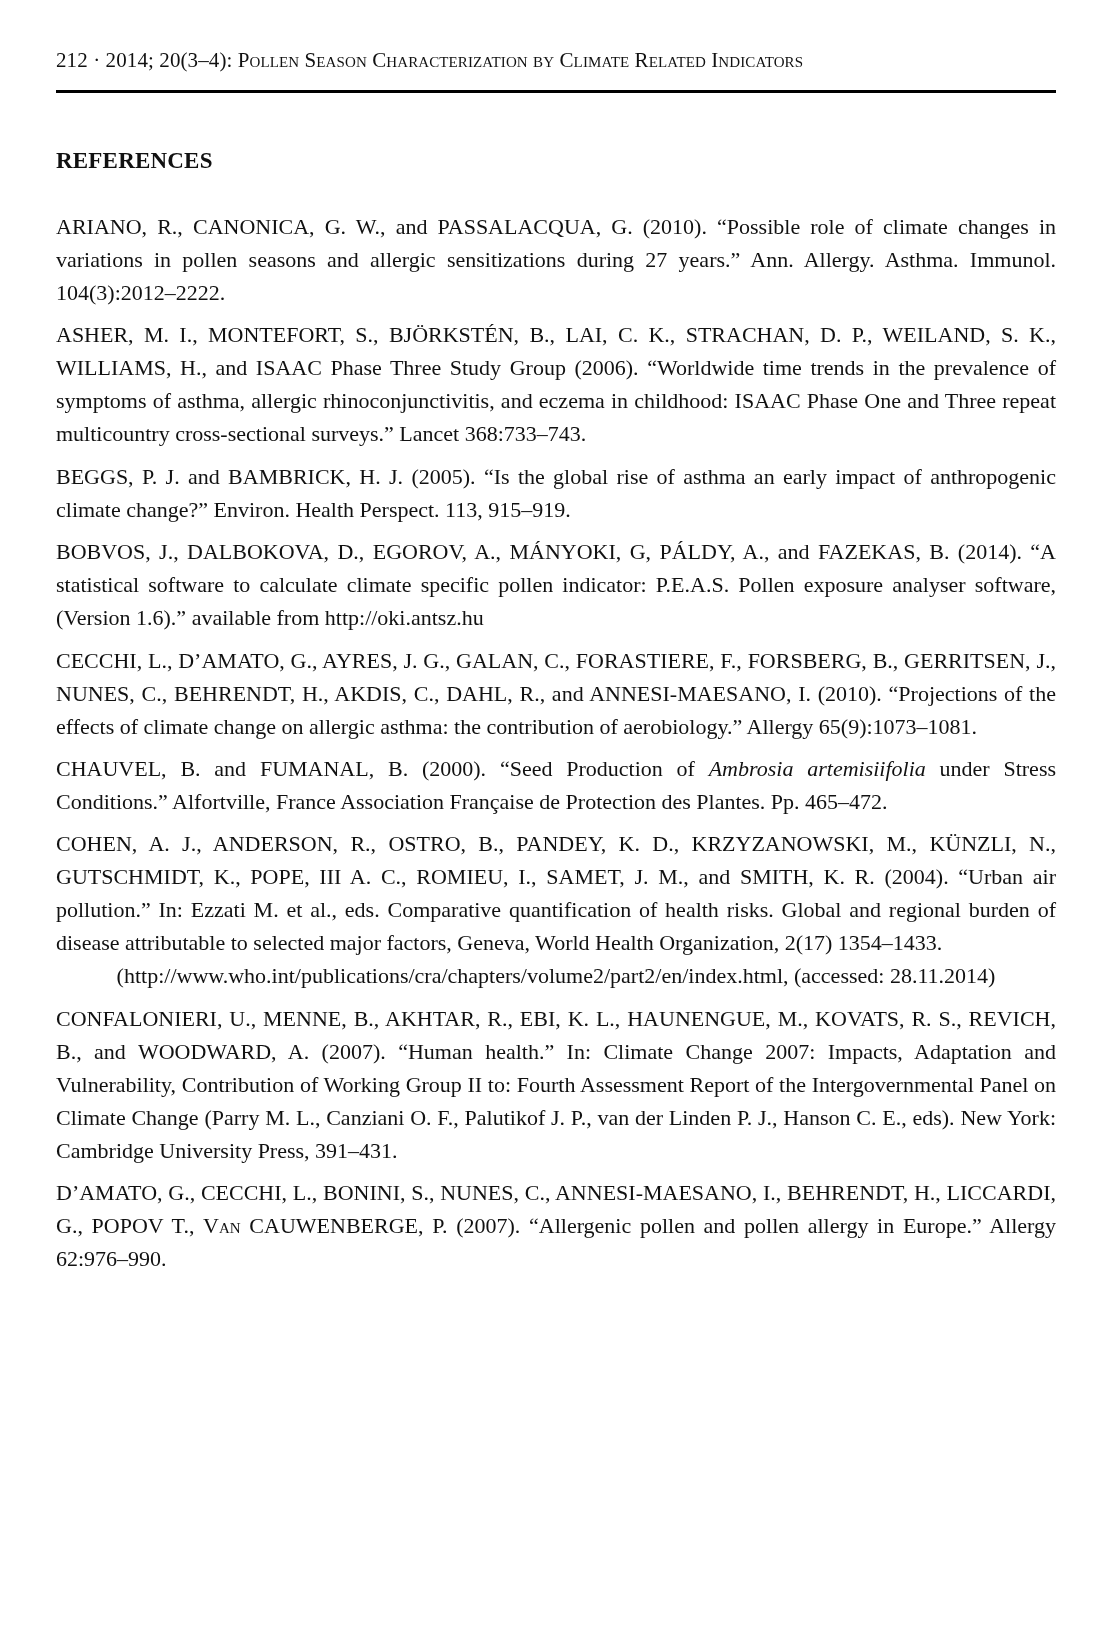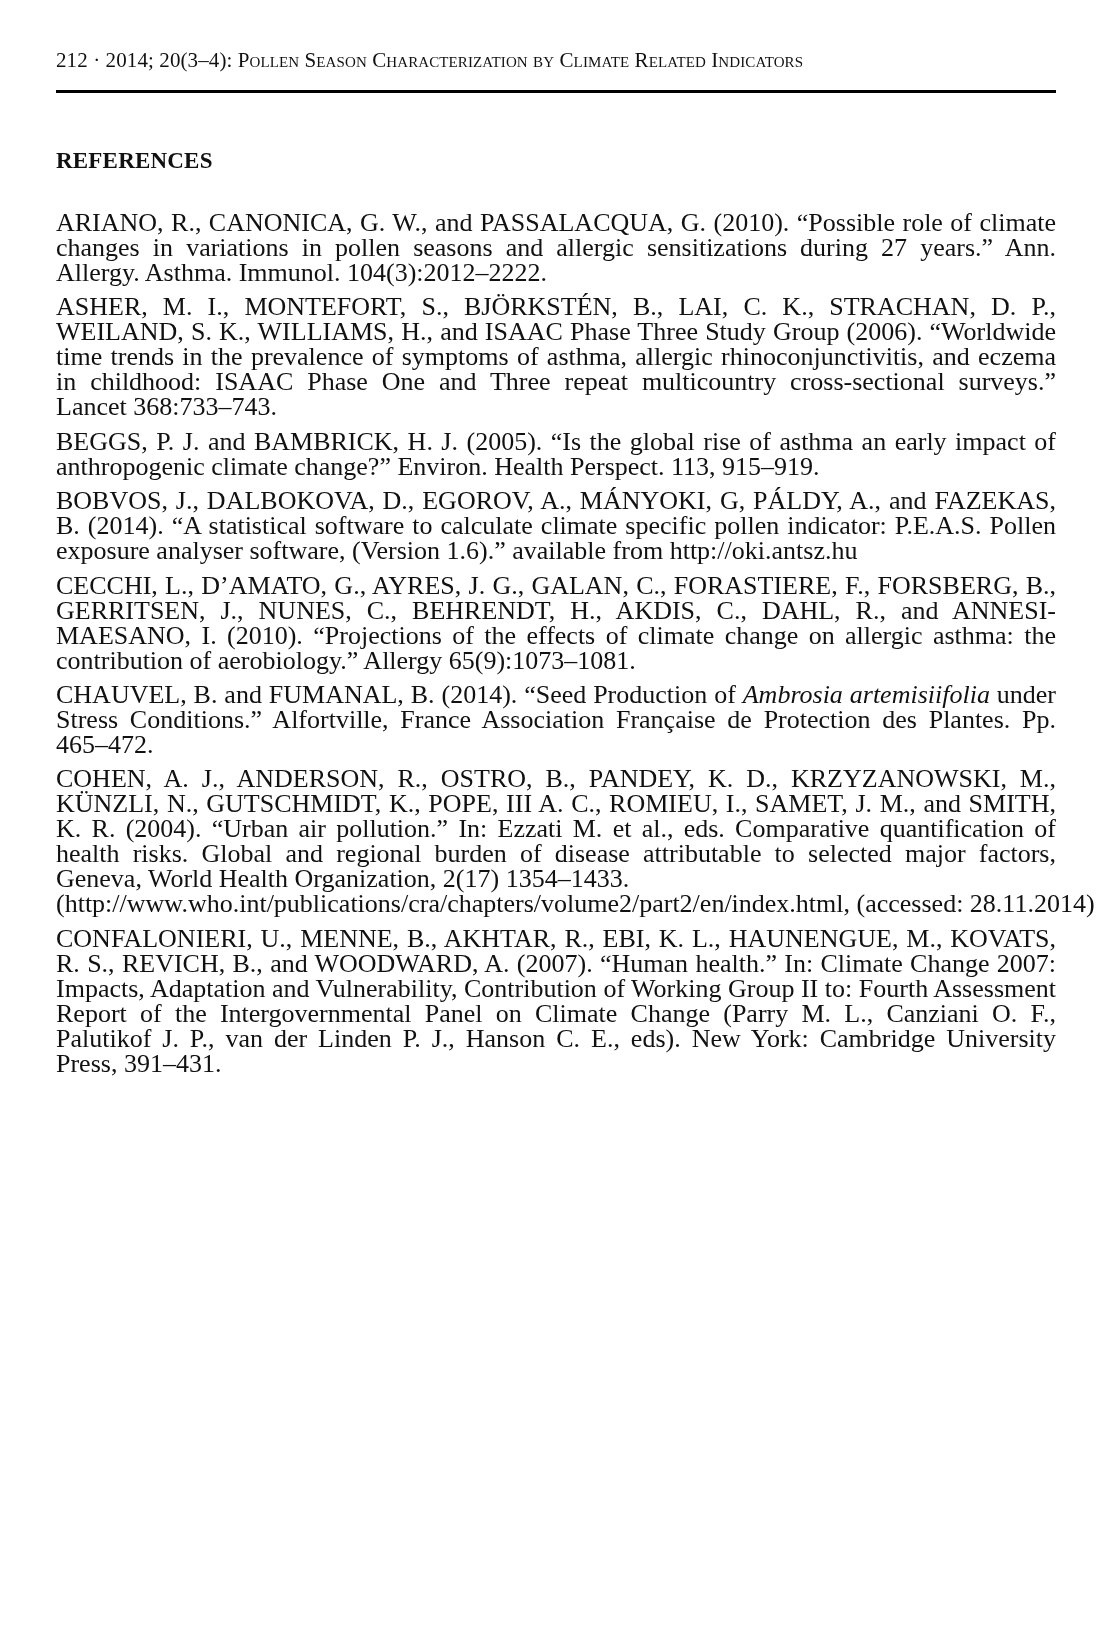--- a/index.html
+++ b/index.html
@@ -43,31 +43,31 @@
       top: 148px;
       font-size: 23px;
       font-weight: bold;
       letter-spacing: 0.2px;
     }
     .refs {
       position: absolute;
       left: 0;
       top: 210px;
       width: 1000px;
-      font-size: 26px;
-      line-height: 25px;
+      font-size: 22px;
+      line-height: 33px;
     }
     .ref {
       margin: 0 0 9.4px 0;
       text-align: justify;
       hyphens: manual;
     }
     .ref .extra {
       display: block;
-      text-align: right;
+      text-align: center;
       white-space: nowrap;
     }
     .ref em { font-style: italic; }
     .ref .sc { font-variant: small-caps; }
   </style>
 </head>
 <body>
 
 <div class="page">
 
@@ -77,18 +77,19 @@
   <div class="head-rule"></div>
 
   <div class="section-title">REFERENCES</div>
 
   <div class="refs">
     <p class="ref"><span>ARIANO, R., CANONICA, G. W., and PASSALACQUA, G. (2010). “Possible role of climate changes in variations in pollen seasons and allergic sensitizations during 27 years.” Ann. Allergy. Asthma. Immunol. 104(3):2012–2222.</span></p>
     <p class="ref"><span>ASHER, M. I., MONTEFORT, S., BJÖRKSTÉN, B., LAI, C. K., STRACHAN, D. P., WEILAND, S. K., WILLIAMS, H., and ISAAC Phase Three Study Group (2006). “Worldwide time trends in the prevalence of symptoms of asthma, allergic rhinoconjunctivitis, and eczema in childhood: ISAAC Phase One and Three repeat multicountry cross-sectional surveys.” Lancet 368:733–743.</span></p>
     <p class="ref"><span>BEGGS, P. J. and BAMBRICK, H. J. (2005). “Is the global rise of asthma an early impact of anthropogenic climate change?” Environ. Health Perspect. 113, 915–919.</span></p>
     <p class="ref"><span>BOBVOS, J., DALBOKOVA, D., EGOROV, A., MÁNYOKI, G, PÁLDY, A., and FAZEKAS, B. (2014). “A statistical software to calculate climate specific pollen indicator: P.E.A.S. Pollen expo­sure analyser software, (Version 1.6).” available from http://oki.antsz.hu</span></p>
     <p class="ref"><span>CECCHI, L., D’AMATO, G., AYRES, J. G., GALAN, C., FORASTIERE, F., FORSBERG, B., GERRITSEN, J., NUNES, C., BEHRENDT, H., AKDIS, C., DAHL, R., and ANNESI-MAESANO, I. (2010). “Projections of the effects of climate change on allergic asthma: the con­tribution of aerobiology.” Allergy 65(9):1073–1081.</span></p>
-    <p class="ref"><span>CHAUVEL, B. and FUMANAL, B. (2014). “Seed Production of </span><em>Ambrosia artemisiifolia</em><span> under Stress Conditions.” Alfortville, France Association Française de Protection des Plantes. Pp. 465–472.</span></p>
+    <p class="ref"><span>CHAUVEL, B. and FUMANAL, B. (2000). “Seed Production of </span><em>Ambrosia artemisiifolia</em><span> under Stress Conditions.” Alfortville, France Association Française de Protection des Plantes. Pp. 465–472.</span></p>
     <p class="ref"><span>COHEN, A. J., ANDERSON, R., OSTRO, B., PANDEY, K. D., KRZYZANOWSKI, M., KÜNZLI, N., GUTSCHMIDT, K., POPE, III A. C., ROMIEU, I., SAMET, J. M., and SMITH, K. R. (2004). “Urban air pollution.” In: Ezzati M. et al., eds. Comparative quantification of health risks. Global and regional burden of disease attributable to selected major factors, Geneva, World Health Organization, 2(17) 1354–1433.</span><span class="extra">(http://www.who.int/publications/cra/chapters/volume2/part2/en/index.html, (accessed: 28.11.2014)</span></p>
     <p class="ref"><span>CONFALONIERI, U., MENNE, B., AKHTAR, R., EBI, K. L., HAUNENGUE, M., KOVATS, R. S., REVICH, B., and WOODWARD, A. (2007). “Human health.” In: Climate Change 2007: Impacts, Adaptation and Vulnerability, Contribution of Working Group II to: Fourth Assessment Report of the Intergovernmental Panel on Climate Change (Parry M. L., Canziani O. F., Palutikof J. P., van der Linden P. J., Hanson C. E., eds). New York: Cambridge University Press, 391–431.</span></p>
+    <p class="ref"><span>D’AMATO, G., CECCHI, L., BONINI, S., NUNES, C., ANNESI-MAESANO, I., BEHRENDT, H., LICCARDI, G., POPOV T., </span><span class="sc">Van</span><span> CAUWENBERGE, P. (2007). “Allergenic pollen and pollen allergy in Europe.” Allergy 62:976–990.</span></p>
   </div>
 
 </div>
 
 </body></html>

